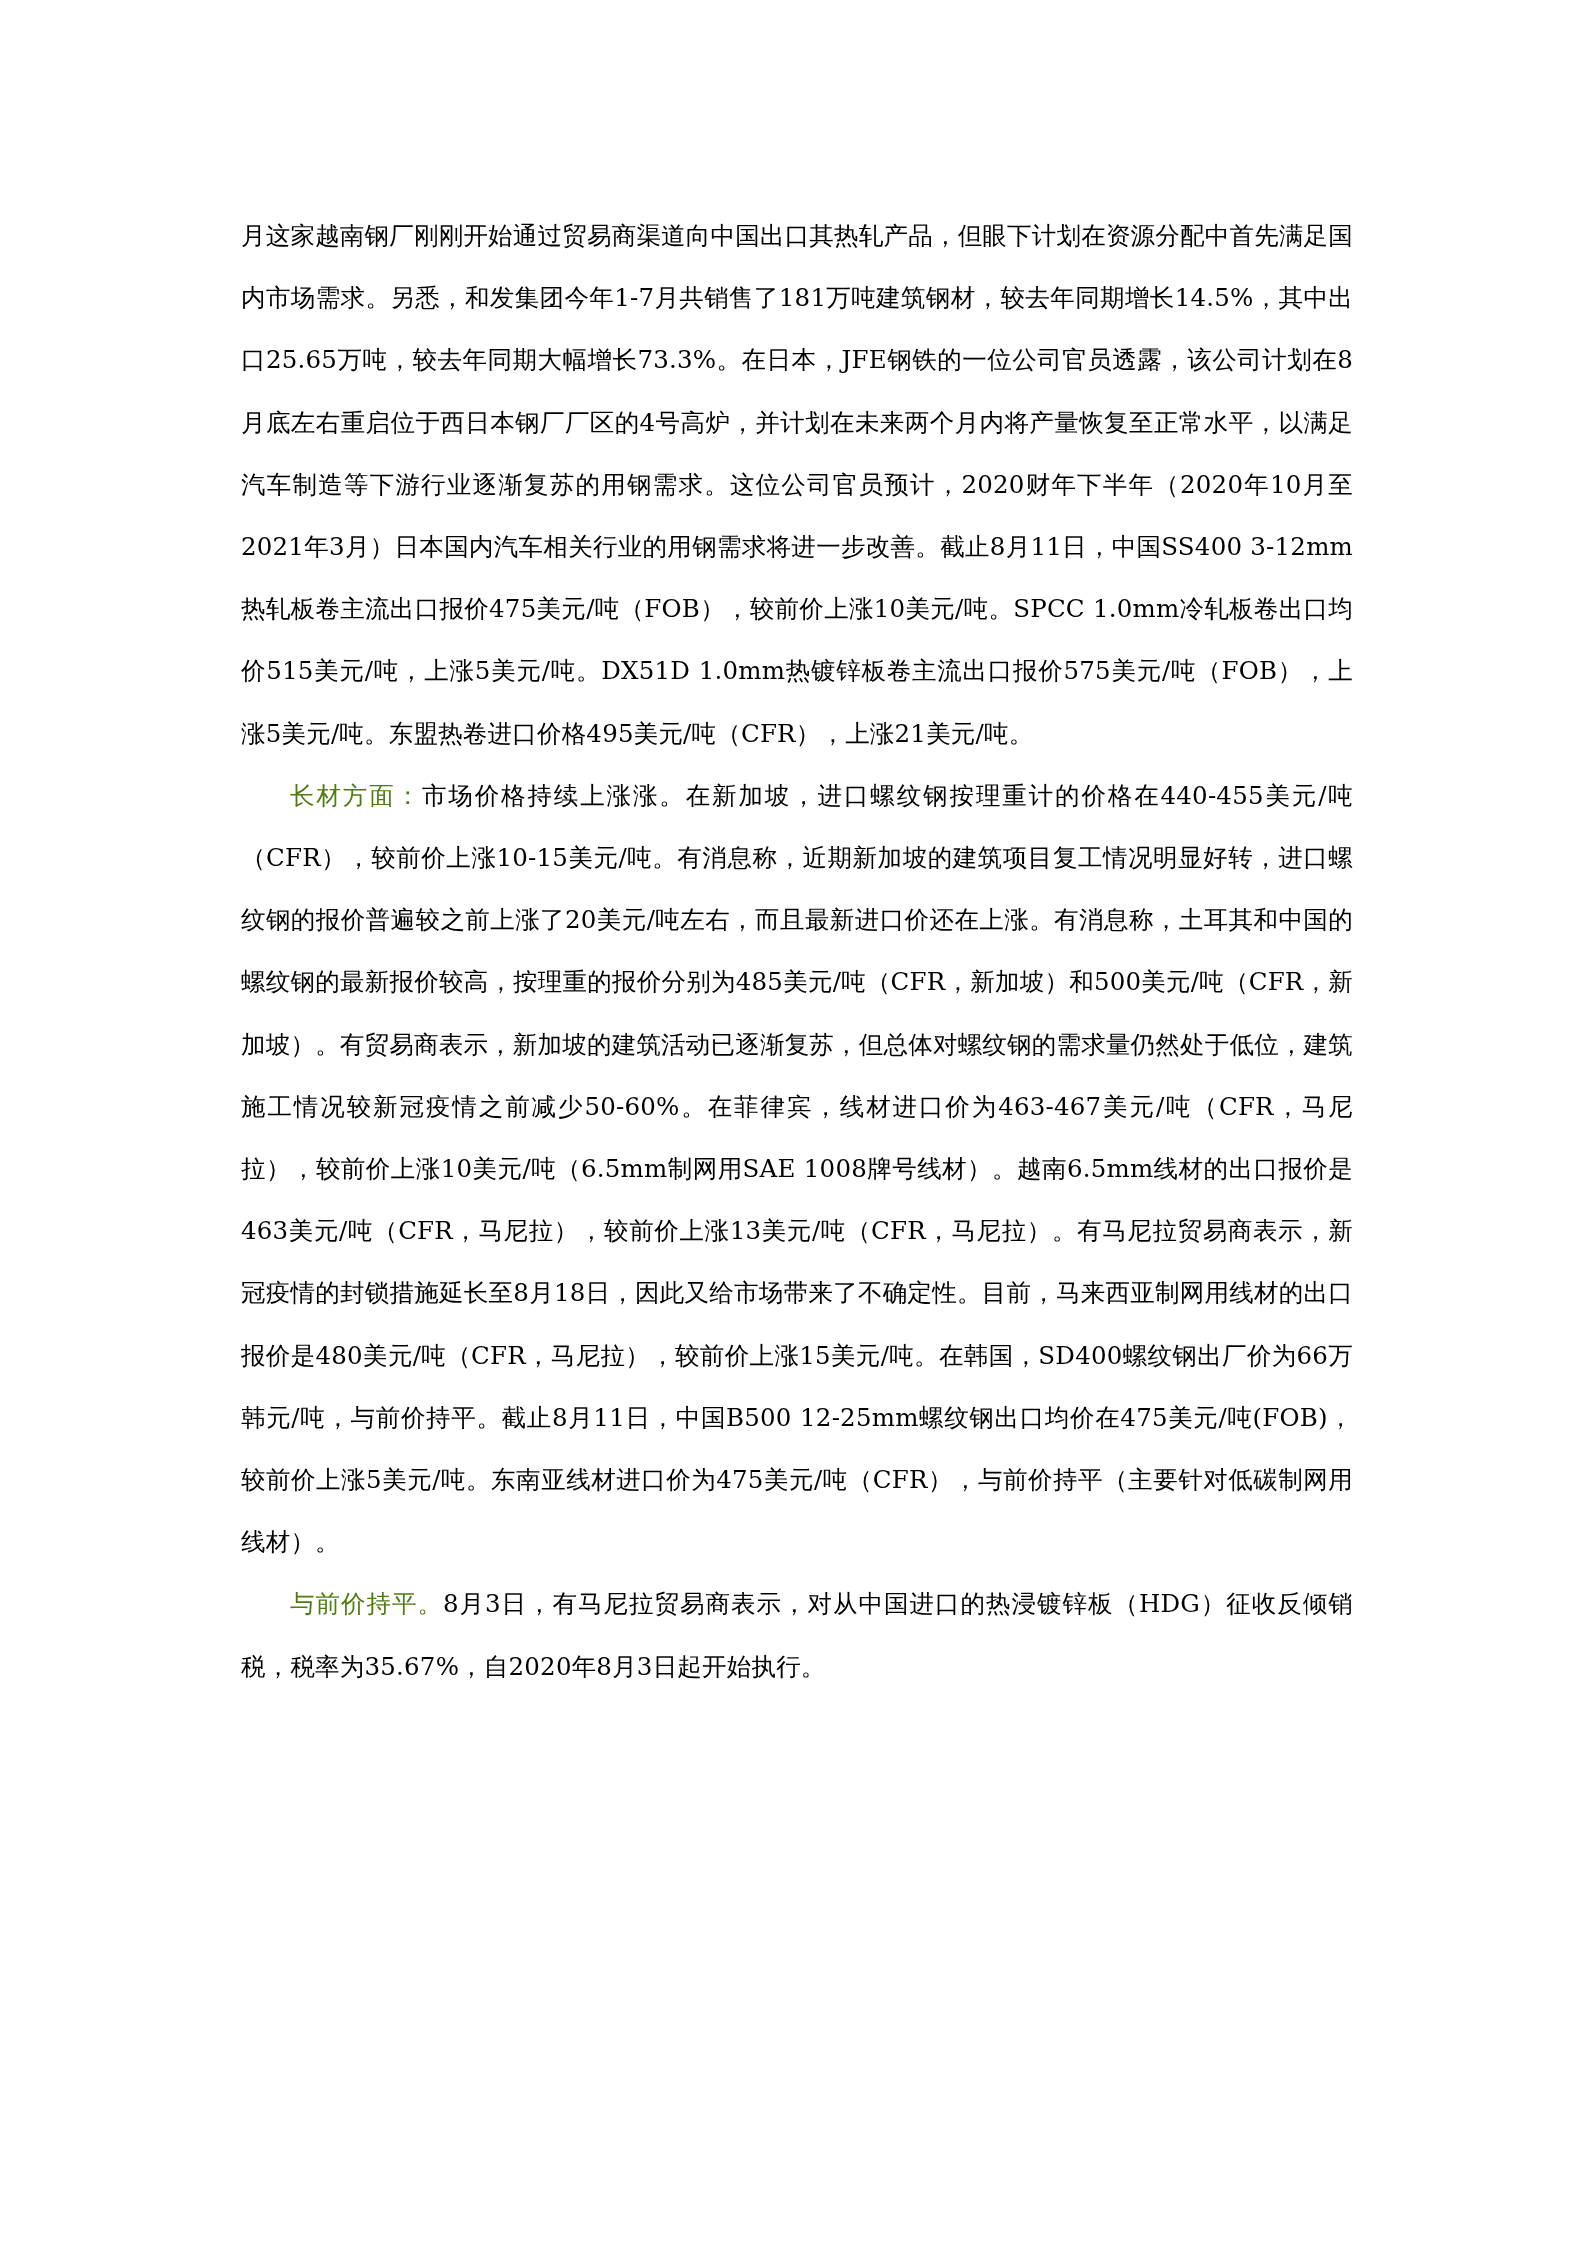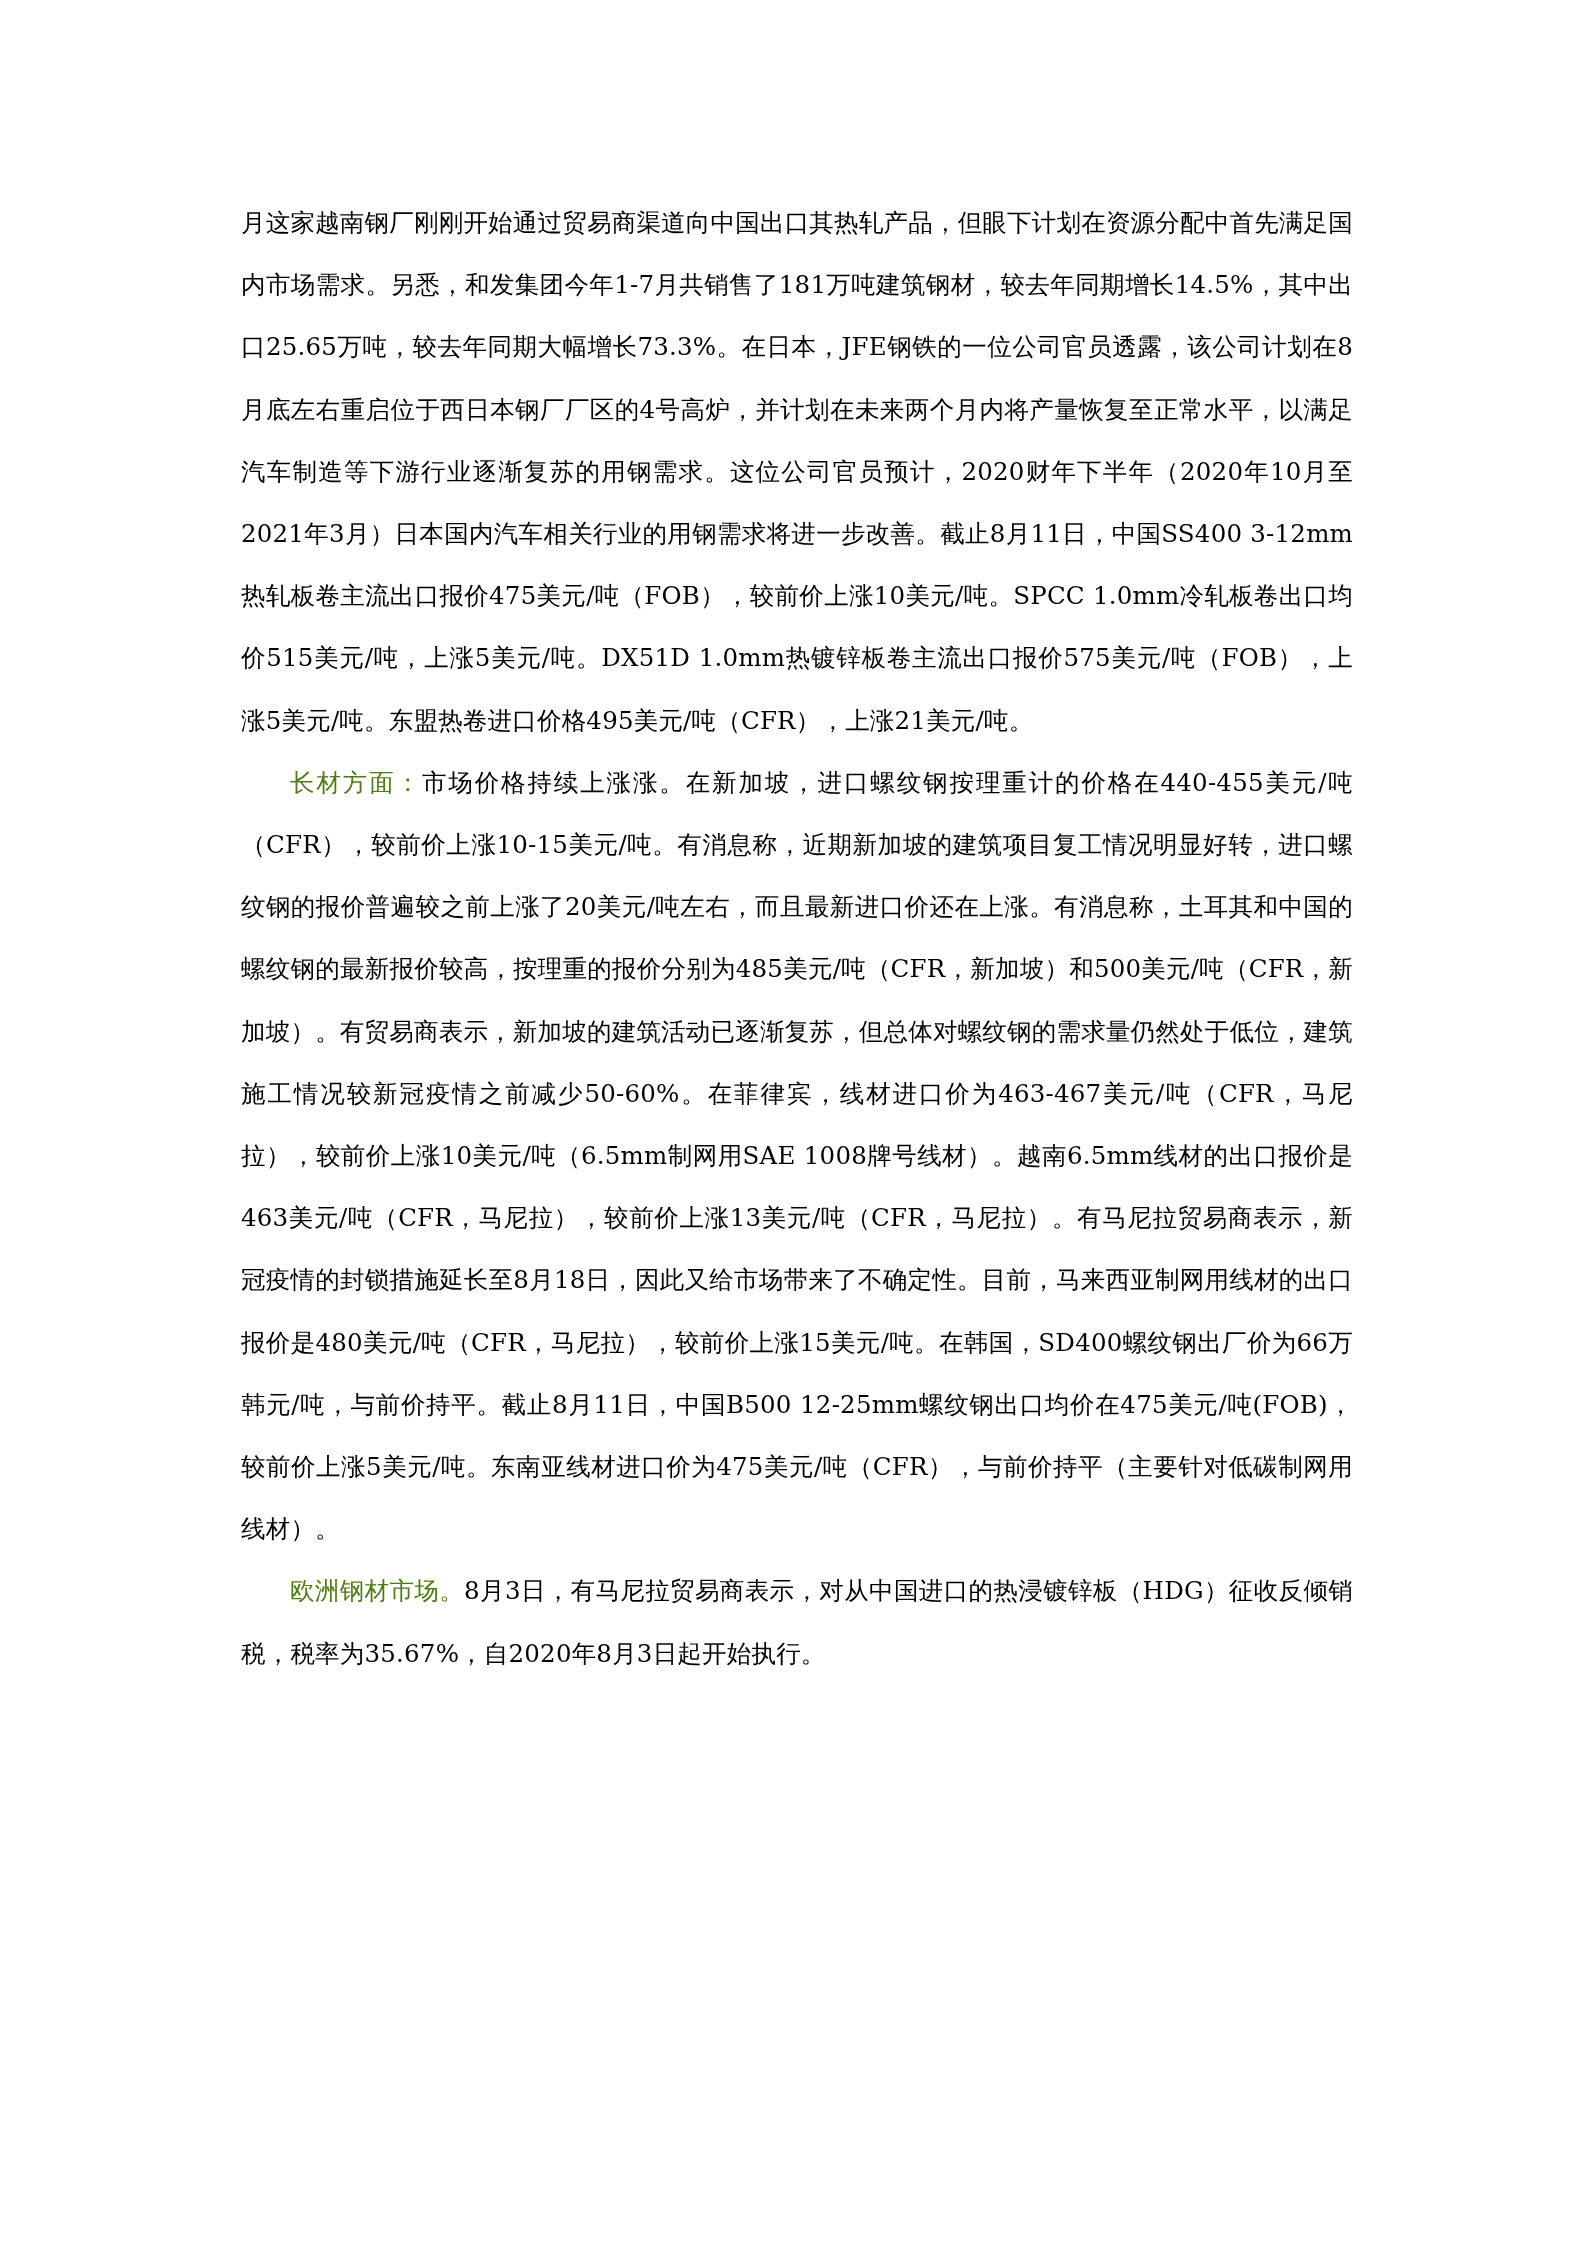--- a/index.html
+++ b/index.html
@@ -9,21 +9,21 @@
     }
     body {
       width: 1587px;
       height: 2245px;
       position: relative;
       overflow: hidden;
     }
     .page {
       position: absolute;
       left: 241px;
-      top: 192px;
+      top: 205px;
       width: 1112px;
       font-family: "DejaVu Serif", "Liberation Serif", serif;
       font-size: 24.5px;
       line-height: 62.2px;
       color: #000000;
       text-align: justify;
       letter-spacing: 0.2px;
     }
     .para {
       margin: 0;
@@ -46,18 +46,18 @@
 
   <p class="para">
     <span>月这家越南钢厂刚刚开始通过贸易商渠道向中国出口其热轧产品，但眼下计划在资源分配中首先满足国内市场需求。另悉，和发集团今年1-7月共销售了181万吨建筑钢材，较去年同期增长14.5%，其中出口25.65万吨，较去年同期大幅增长73.3%。在日本，JFE钢铁的一位公司官员透露，该公司计划在8月底左右重启位于西日本钢厂厂区的4号高炉，并计划在未来两个月内将产量恢复至正常水平，以满足汽车制造等下游行业逐渐复苏的用钢需求。这位公司官员预计，2020财年下半年（2020年10月至2021年3月）日本国内汽车相关行业的用钢需求将进一步改善。截止8月11日，中国SS400 3-12mm热轧板卷主流出口报价475美元/吨（FOB），较前价上涨10美元/吨。SPCC 1.0mm冷轧板卷出口均价515美元/吨，上涨5美元/吨。DX51D 1.0mm热镀锌板卷主流出口报价575美元/吨（FOB），上涨5美元/吨。东盟热卷进口价格495美元/吨（CFR），上涨21美元/吨。</span>
   </p>
 
   <p class="para indent">
     <span class="red">长材方面：</span><span>市场价格持续上涨涨。在新加坡，进口螺纹钢按理重计的价格在440-455美元/吨（CFR），较前价上涨10-15美元/吨。有消息称，近期新加坡的建筑项目复工情况明显好转，进口螺纹钢的报价普遍较之前上涨了20美元/吨左右，而且最新进口价还在上涨。有消息称，土耳其和中国的螺纹钢的最新报价较高，按理重的报价分别为485美元/吨（CFR，新加坡）和500美元/吨（CFR，新加坡）。有贸易商表示，新加坡的建筑活动已逐渐复苏，但总体对螺纹钢的需求量仍然处于低位，建筑施工情况较新冠疫情之前减少50-60%。在菲律宾，线材进口价为463-467美元/吨（CFR，马尼拉），较前价上涨10美元/吨（6.5mm制网用SAE 1008牌号线材）。越南6.5mm线材的出口报价是463美元/吨（CFR，马尼拉），较前价上涨13美元/吨（CFR，马尼拉）。有马尼拉贸易商表示，新冠疫情的封锁措施延长至8月18日，因此又给市场带来了不确定性。目前，马来西亚制网用线材的出口报价是480美元/吨（CFR，马尼拉），较前价上涨15美元/吨。在韩国，SD400螺纹钢出厂价为66万韩元/吨，与前价持平。截止8月11日，中国B500 12-25mm螺纹钢出口均价在475美元/吨(FOB)，较前价上涨5美元/吨。东南亚线材进口价为475美元/吨（CFR），与前价持平（主要针对低碳制网用线材）。</span>
   </p>
 
   <p class="para indent">
-    <span class="red">欧洲钢材市场。</span><span>8月3日，有马尼拉贸易商表示，对从中国进口的热浸镀锌板（HDG）征收反倾销税，税率为35.67%，自2020年8月3日起开始执行。</span>
+    <span class="red">与前价持平。</span><span>8月3日，有马尼拉贸易商表示，对从中国进口的热浸镀锌板（HDG）征收反倾销税，税率为35.67%，自2020年8月3日起开始执行。</span>
   </p>
 
 
 
 </div>
 
 </body></html>

